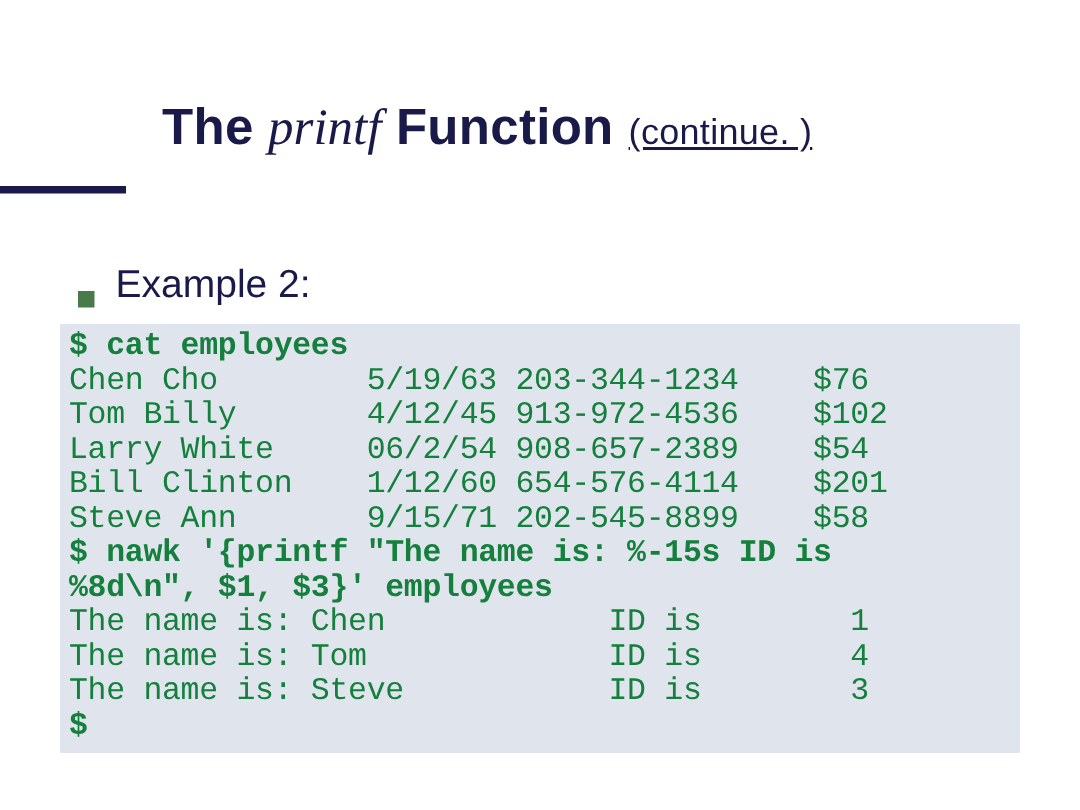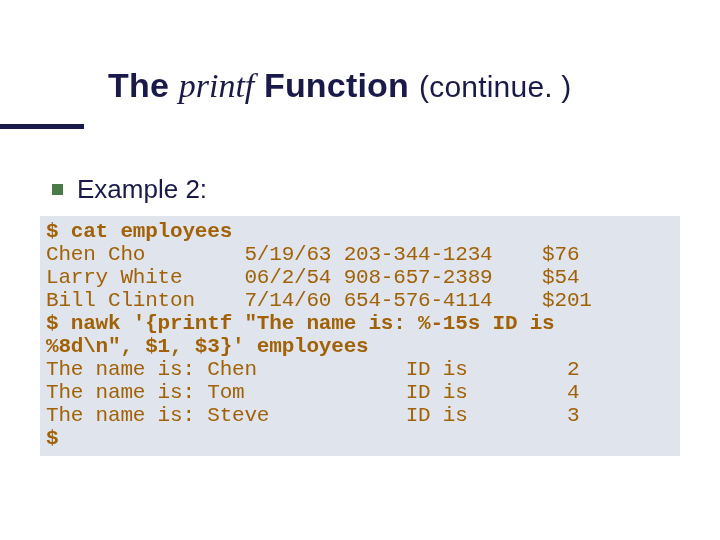--- a/index.html
+++ b/index.html
@@ -33,38 +33,39 @@
     font-weight: 700;
     letter-spacing: 0.2px;
   }
   .title-fn {
     font-size: 34px;
     font-style: italic;
     font-family: "Times New Roman", Times, serif;
     font-weight: 400;
   }
   .title-sub {
-    font-size: 30px;
+    font-size: 24px;
     font-weight: 400;
     letter-spacing: 0.2px;
+    text-decoration: underline;
   }
   .title-underline {
     position: absolute;
     top: 124px;
     left: 0;
     width: 84px;
     height: 5px;
     background: #1a1a4a;
   }
   .subhead-row {
     position: absolute;
     top: 174px;
     left: 52px;
     display: flex;
-    align-items: center;
+    align-items: flex-end;
     gap: 14px;
   }
   .bullet {
     width: 11px;
     height: 11px;
     background: #4a7a4a;
     flex: 0 0 auto;
   }
   .subhead-text {
     font-size: 26px;
@@ -76,21 +77,21 @@
     width: 640px;
     background: #e0e4ec;
     padding: 4px 6px 6px 6px;
     box-sizing: border-box;
   }
   .code-line {
     font-family: "Courier New", Courier, monospace;
     font-size: 21px;
     line-height: 23px;
     white-space: pre;
-    color: #a16207;
+    color: #15803d;
     letter-spacing: -0.2px;
   }
   .bold { font-weight: 700; }
 </style>
 </head>
 <body>
 
 <div class="slide">
 
   <div class="title-underline"></div>
@@ -101,23 +102,25 @@
   </div>
 
   <div class="subhead-row">
     <div class="bullet"></div>
     <div class="subhead-text">Example 2:</div>
   </div>
 
   <div class="code-block">
     <div class="code-line bold">$ cat employees</div>
     <div class="code-line">Chen Cho        5/19/63 203-344-1234    $76</div>
+    <div class="code-line">Tom Billy       4/12/45 913-972-4536    $102</div>
     <div class="code-line">Larry White     06/2/54 908-657-2389    $54</div>
-    <div class="code-line">Bill Clinton    7/14/60 654-576-4114    $201</div>
+    <div class="code-line">Bill Clinton    1/12/60 654-576-4114    $201</div>
+    <div class="code-line">Steve Ann       9/15/71 202-545-8899    $58</div>
     <div class="code-line bold">$ nawk '{printf "The name is: %-15s ID is</div>
     <div class="code-line bold">%8d\n", $1, $3}' employees</div>
-    <div class="code-line">The name is: Chen            ID is        2</div>
+    <div class="code-line">The name is: Chen            ID is        1</div>
     <div class="code-line">The name is: Tom             ID is        4</div>
     <div class="code-line">The name is: Steve           ID is        3</div>
     <div class="code-line bold">$</div>
   </div>
 
 </div>
 
 </body></html>

